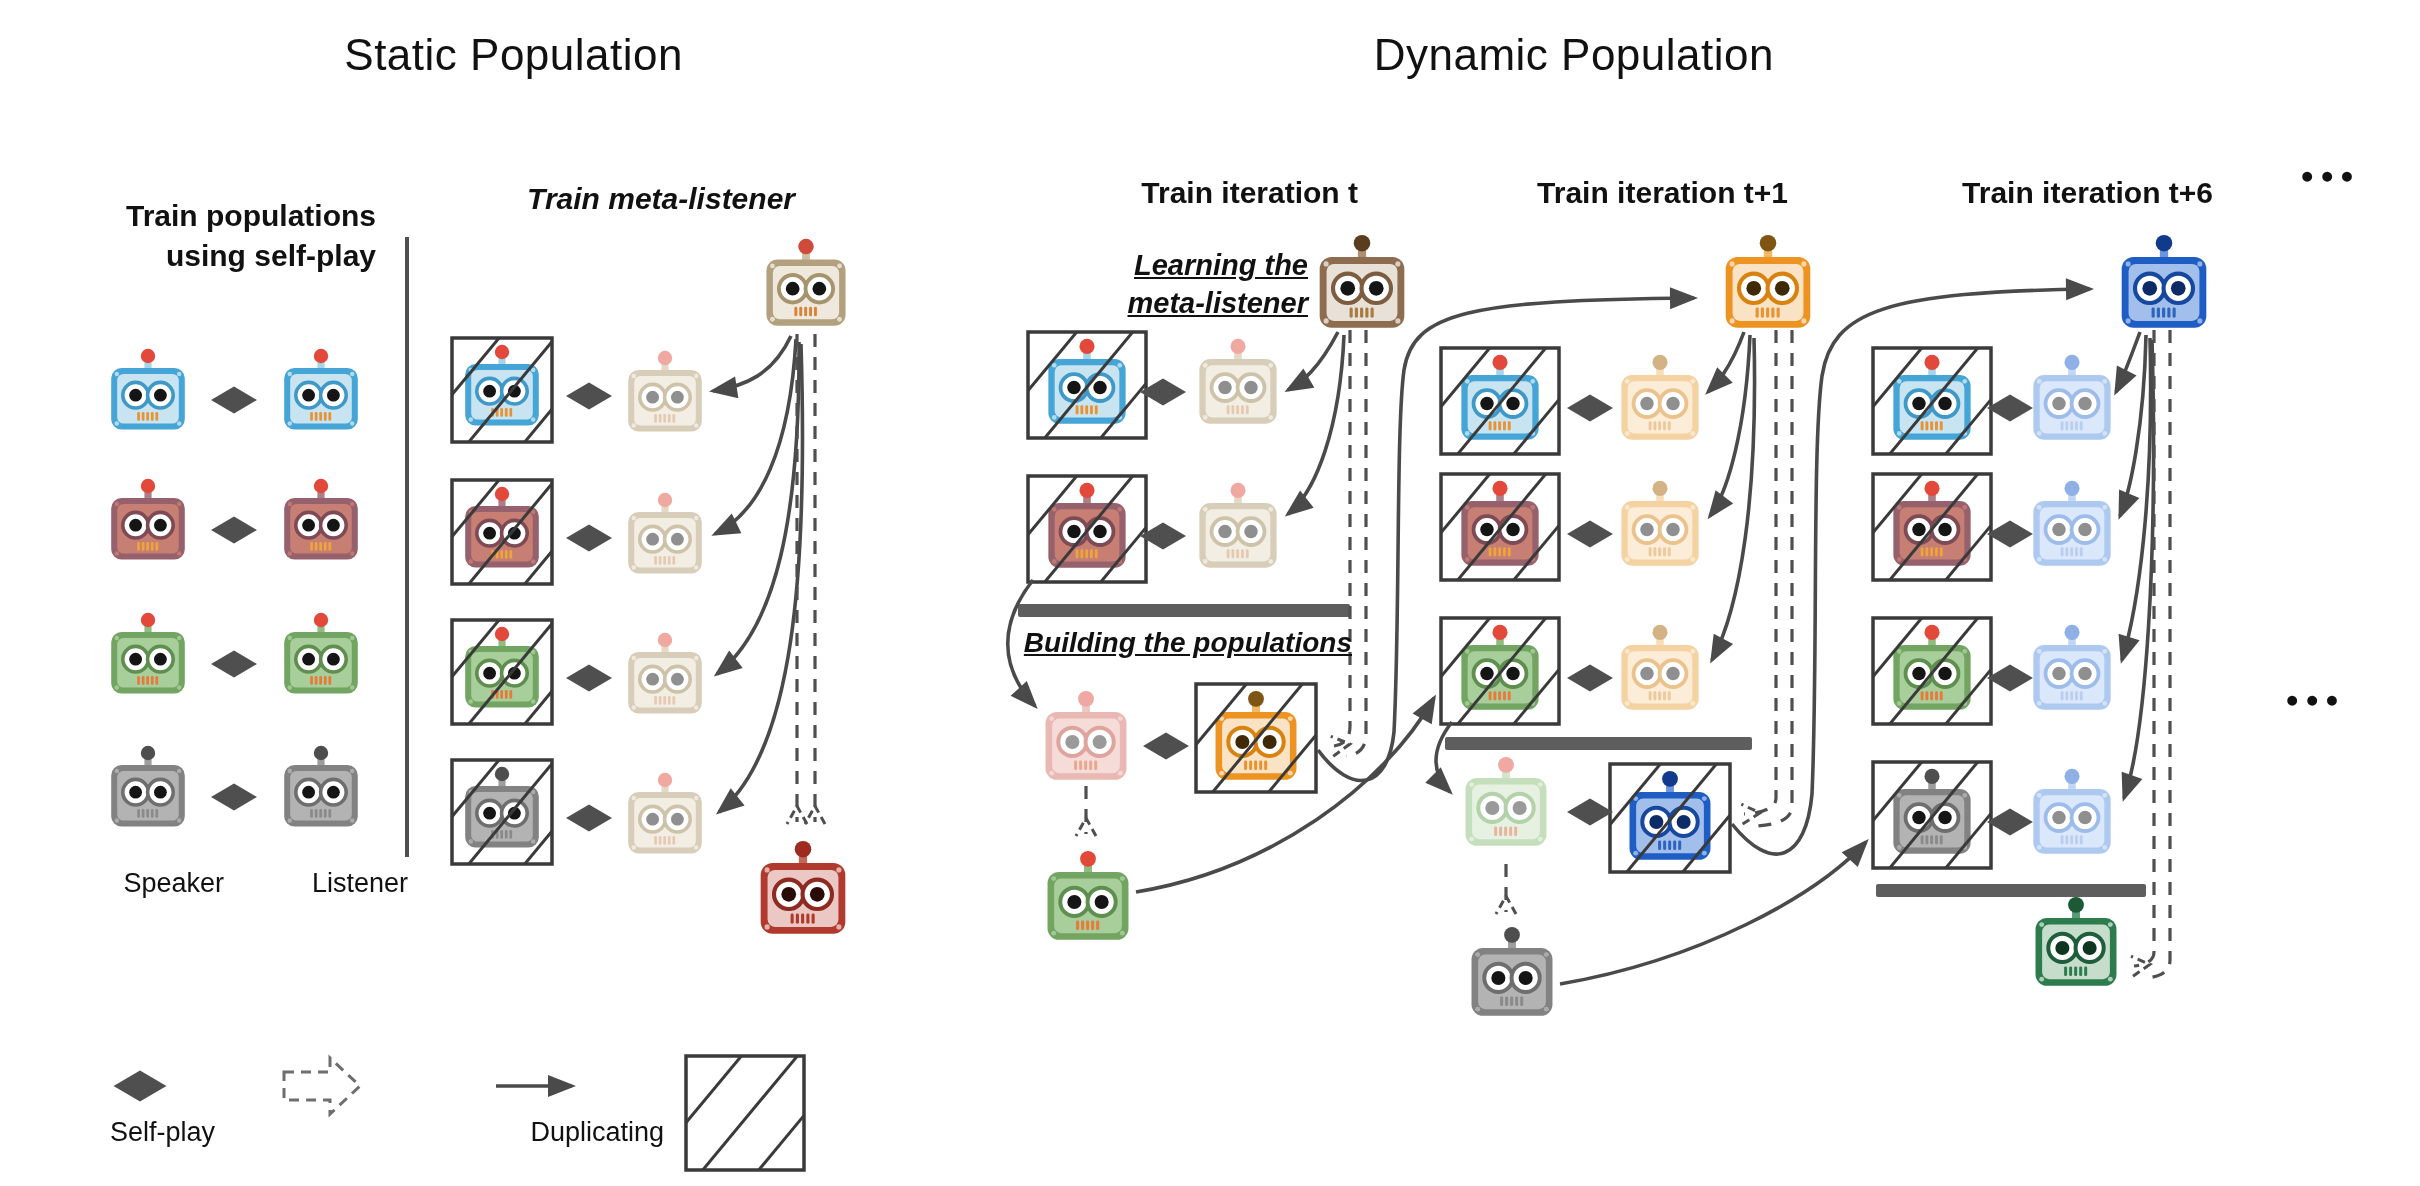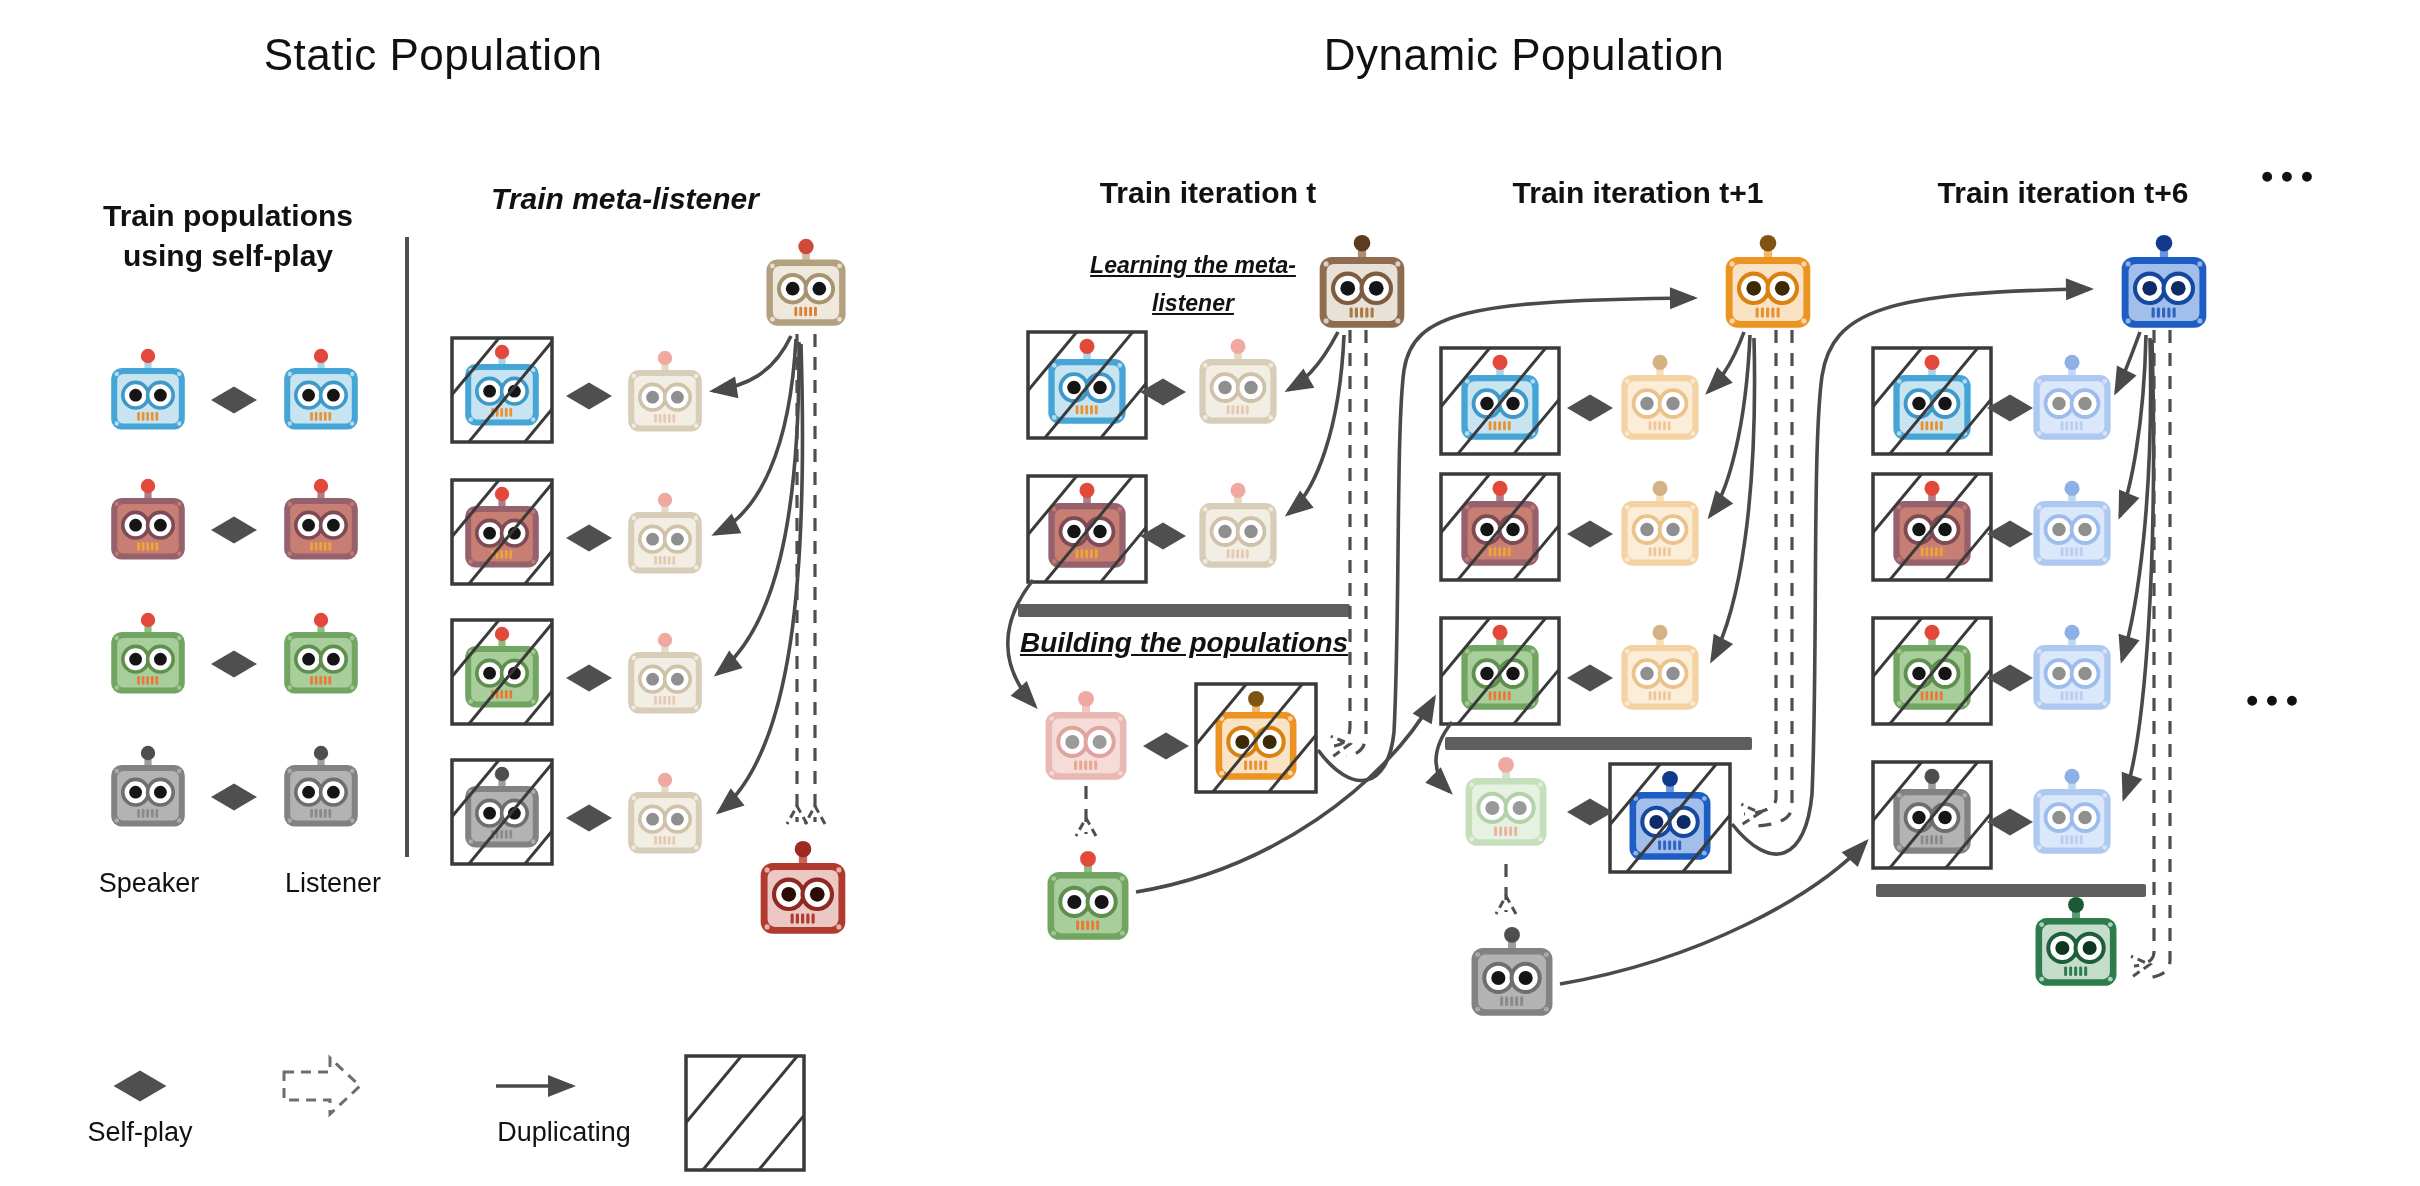--- a/index.html
+++ b/index.html
@@ -1,33 +1,33 @@
 <!DOCTYPE html>
 <html><head>
 <meta charset="utf-8">
 <style>
   html,body{margin:0;padding:0;background:#fff;}
   #stage{position:relative;width:2420px;height:1186px;background:#ffffff;overflow:hidden;
          font-family:"Liberation Sans",sans-serif;}
   #diagram-svg{position:absolute;left:0;top:0;}
-  .txt{position:absolute;text-align:center;color:#111;}
+  .txt{position:absolute;text-align:right;color:#111;}
   .title{font-size:44px;font-weight:500;letter-spacing:0.5px;}
   #title-static{left:183px;top:30px;width:500px;}
   #title-dynamic{left:1274px;top:30px;width:500px;}
   .bighdr{font-weight:bold;font-size:30px;}
   #hdr-col1{left:80px;top:172px;width:296px;line-height:40px;margin-top:24px;}
   #hdr-col2{left:455px;top:182px;width:340px;font-style:italic;}
   #hdr-t{left:1058px;top:176px;width:300px;}
   #hdr-t1{left:1488px;top:176px;width:300px;}
   #hdr-t2{left:1913px;top:176px;width:300px;}
   .sublbl{font-size:27px;}
   #lbl-speaker{left:74px;top:868px;width:150px;}
   #lbl-listener{left:258px;top:868px;width:150px;}
   .phase{font-style:italic;font-weight:bold;text-decoration:underline;}
-  #lbl-learning{left:1078px;top:246px;width:230px;font-size:23px;line-height:38px;}
+  #lbl-learning{left:1078px;top:246px;width:230px;font-size:29px;line-height:38px;}
   #lbl-building{left:1016px;top:627px;width:336px;font-size:28px;}
   .dots{font-size:23px;letter-spacing:6px;font-weight:bold;}
   #dots-top{left:2220px;top:162px;width:140px;}
   #dots-mid{left:2205px;top:686px;width:140px;}
   .lg{font-size:27px;line-height:36px;}
   #lg-selfplay{left:65px;top:1114px;width:150px;}
   #lg-applying{left:230px;top:1114px;width:200px;}
   #lg-duplicating{left:464px;top:1114px;width:200px;}
   #lg-frozen{left:816px;top:1088px;width:196px;font-size:28px;}
 </style>

